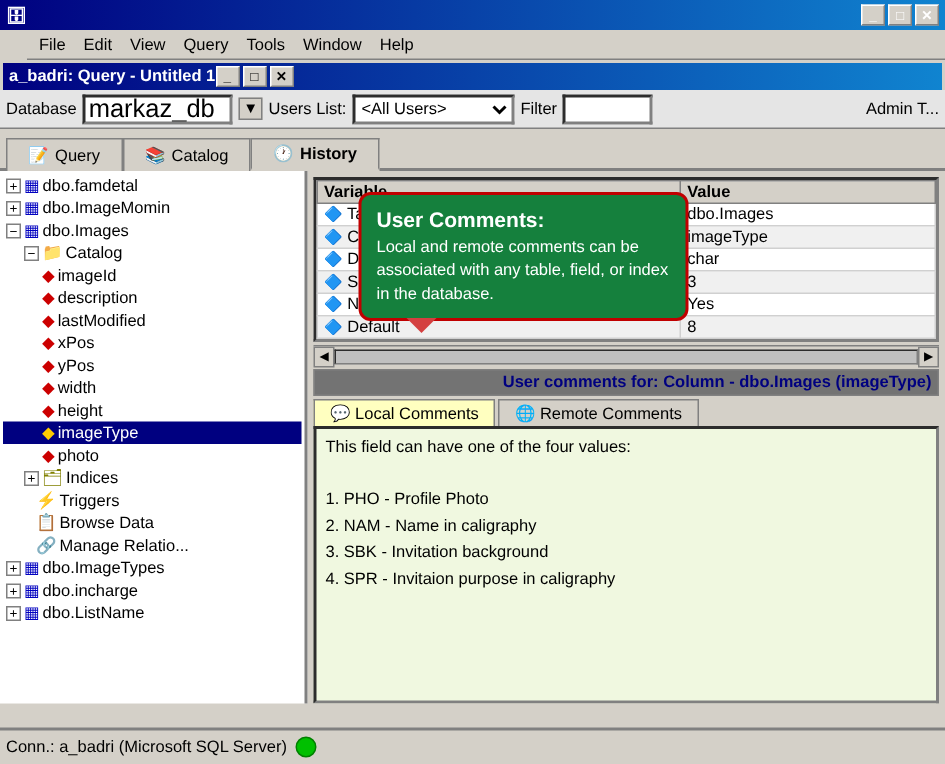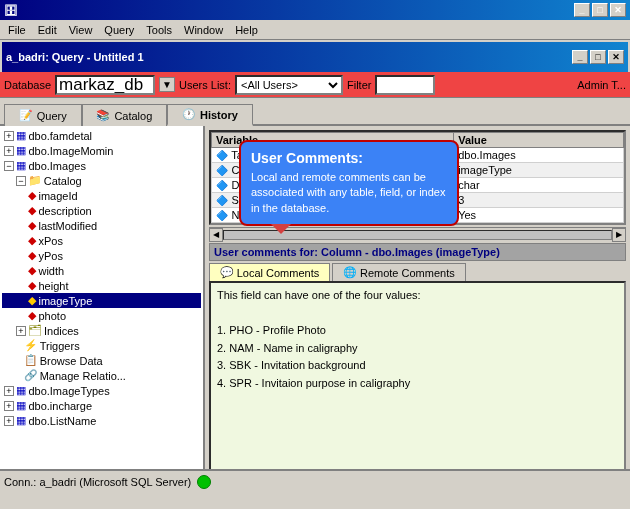--- a/index.html
+++ b/index.html
@@ -38,44 +38,44 @@
     }
 
     
     .menu-bar {
       background: #d4d0c8;
       height: 20px;
       display: flex;
       align-items: center;
       border-bottom: 1px solid #808080;
       padding: 0 2px;
+      margin-left: 18px;
     }
     .menu-item {
       padding: 2px 6px;
       font-size: 11px;
       cursor: pointer;
     }
 
     
     .mdi-title {
       background: linear-gradient(to right, #000080, #1084d0);
       color: white;
-      height: 30px;
-      display: flex;
-      align-items: center;
-      justify-content: space-between;
+      height: 18px;
+      display: flex;
+      align-items: center;
       padding: 0 4px;
       font-size: 11px;
       font-weight: bold;
       margin: 2px 2px 0 2px;
     }
 
     
     .toolbar {
-      background: #ef4444;
+      background: #e5e5e5;
       height: 26px;
       display: flex;
       align-items: center;
       padding: 2px 4px;
       border-bottom: 1px solid #808080;
       gap: 4px;
     }
     .toolbar-label { font-size: 11px; }
     .toolbar-input {
       height: 20px;
@@ -206,23 +206,24 @@
       display: flex; align-items: center; justify-content: center;
       font-size: 8px; cursor: pointer;
     }
 
     
     .comment-label {
       padding: 2px 4px;
       font-size: 11px;
       font-weight: bold;
       color: #000080;
-      background: #a3a3a3;
+      background: #737373;
       border: 1px solid #808080;
       margin: 0 4px 2px;
+      text-align: right;
     }
 
     
     .sub-tabs {
       display: flex;
       padding: 0 4px;
       gap: 2px;
     }
     .sub-tab {
       padding: 2px 10px;
@@ -242,21 +243,21 @@
       background: #f0f8e0;
       padding: 4px 6px;
       font-size: 11px;
       flex: 1;
       line-height: 1.6;
     }
 
     
     .tooltip-bubble {
       position: absolute;
-      background: #3b82f6;
+      background: #15803d;
       color: white;
       border: 2px solid #c00000;
       border-radius: 8px;
       padding: 8px 10px;
       font-size: 12px;
       font-weight: bold;
       max-width: 220px;
       z-index: 100;
       top: 10px;
       left: 30px;
@@ -284,21 +285,21 @@
     
     .status-bar {
       background: #d4d0c8;
       height: 24px;
       display: flex;
       align-items: center;
       border-top: 2px solid #808080;
       padding: 0 4px;
       gap: 6px;
       position: absolute;
-      bottom: 16px;
+      bottom: 0;
       left: 0; right: 0;
     }
     .status-indicator {
       width: 14px; height: 14px;
       border-radius: 50%;
       background: #00c000;
       border: 1px solid #008000;
     }
 
     .grid-wrapper {
@@ -505,20 +506,24 @@
               <td>char</td>
             </tr>
             <tr>
               <td><span class="row-icon">🔷</span> Size</td>
               <td>3</td>
             </tr>
             <tr>
               <td><span class="row-icon">🔷</span> Null Allowed</td>
               <td>Yes</td>
             </tr>
+            <tr>
+              <td><span class="row-icon">🔷</span> Default</td>
+              <td>8</td>
+            </tr>
           </tbody>
         </table>
       </div>
 
       <div class="tooltip-bubble">
         <div class="tooltip-title">User Comments:</div>
         <div class="tooltip-body">Local and remote comments can be associated with any table, field, or index in the database.</div>
         <div class="tooltip-tail"></div>
       </div>
     </div>

